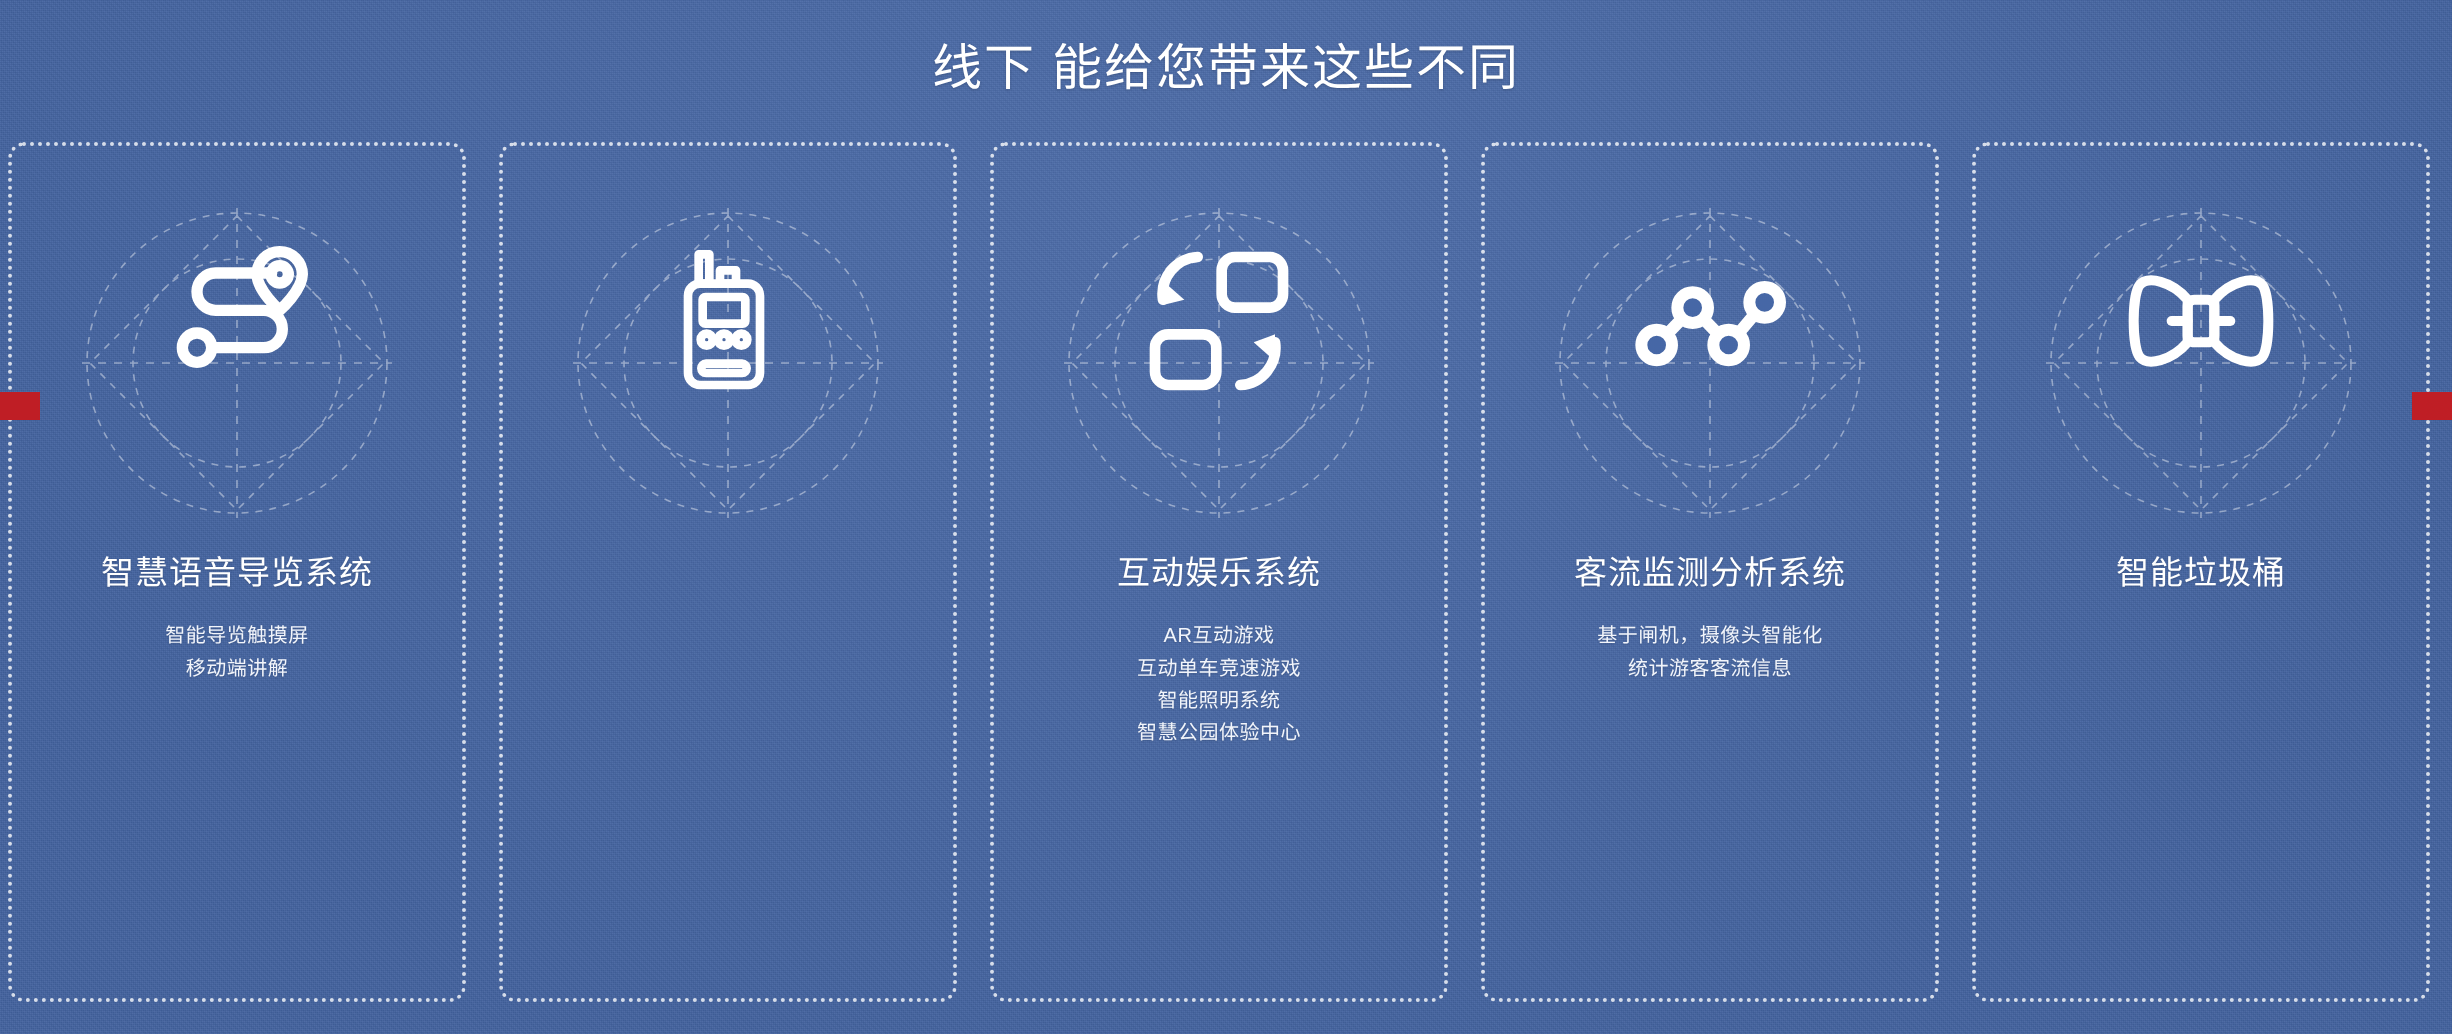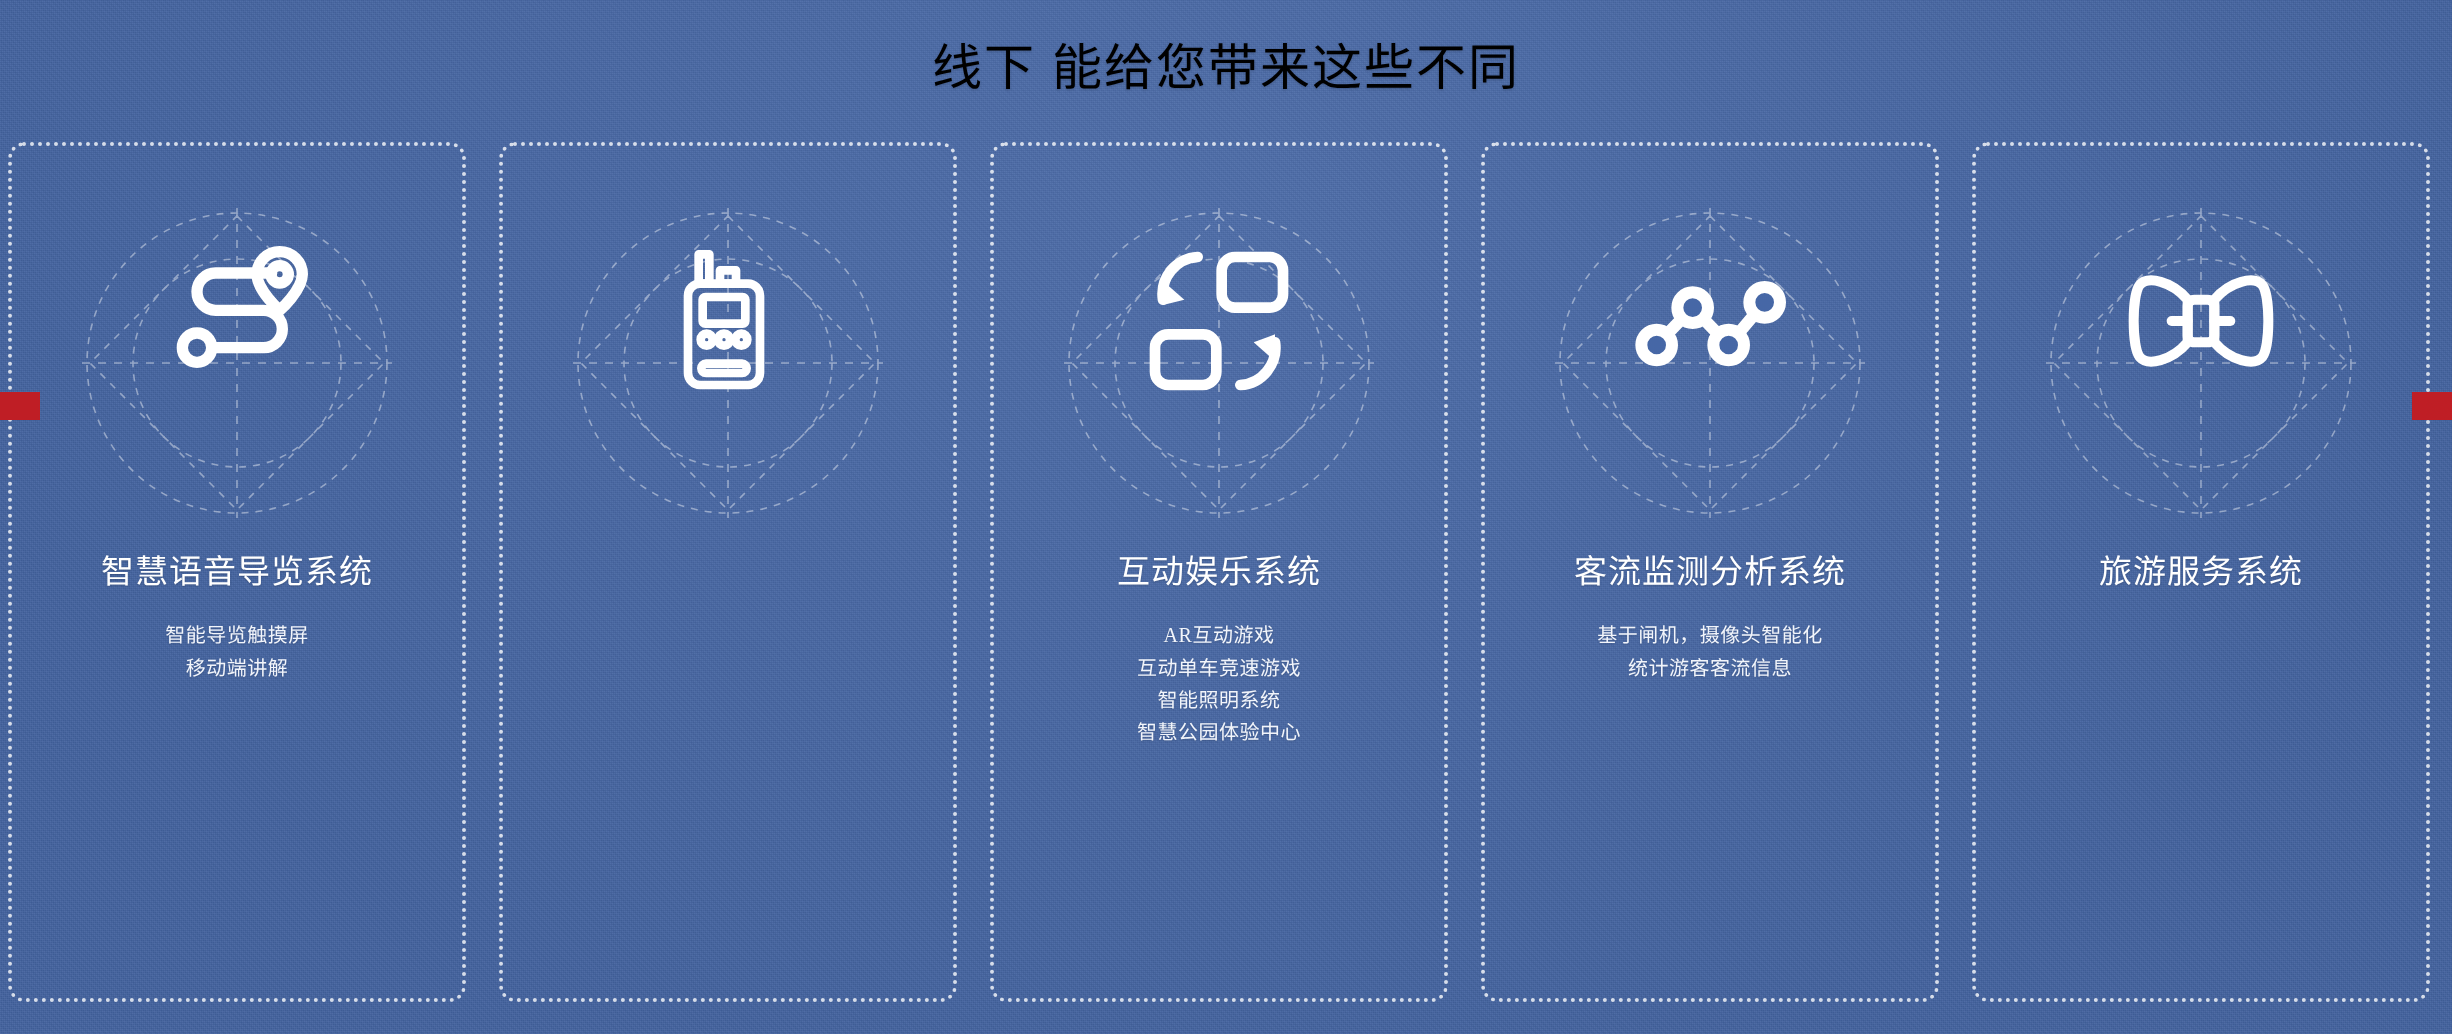--- a/index.html
+++ b/index.html
@@ -27,21 +27,21 @@
       radial-gradient(ellipse at 50% 20%, rgba(255,255,255,.05), rgba(0,0,0,.05) 75%);
     opacity:.85;
     pointer-events:none;
   }
 
   
   .page-title{
     position:absolute;
     top:38px; left:0; right:0;
     text-align:center;
-    color:#000000;
+    color:#ffffff;
     font-size:50px;
     line-height:1.2;
     font-weight:400;
     letter-spacing:2px;
     text-shadow:0 1px 3px rgba(0,0,0,.18);
     z-index:5;
   }
 
   
   .red-bar{
@@ -55,21 +55,20 @@
   .red-bar.right { right:-4px; }
 
   
   .cards{
     position:absolute;
     top:142px; left:8px; right:22px;
     height:860px;
     display:flex;
     gap:33px;
     z-index:4;
-    font-family:Liberation Serif, serif;
   }
 
   .card{
     position:relative;
     flex:1 1 0;
     border:4px dotted rgba(255,255,255,.78);
     border-radius:16px;
     overflow:hidden;
     display:flex;
     flex-direction:column;
@@ -250,16 +249,16 @@
     </div>
     <div class="icon-wrap">
       <svg viewBox="0 0 120 120" fill="none" stroke="#ffffff" stroke-width="7.5" stroke-linecap="round" stroke-linejoin="round">
         <path d="M50 44 C38 30 20 26 14 33 C8 41 8 79 14 87 C20 94 38 90 50 76 Z"></path>
         <path d="M70 44 C82 30 100 26 106 33 C112 41 112 79 106 87 C100 94 82 90 70 76 Z"></path>
         <rect x="50" y="44" width="20" height="32" rx="5"></rect>
         <line x1="38" y1="60" x2="50" y2="60"></line>
         <line x1="70" y1="60" x2="82" y2="60"></line>
       </svg>
     </div>
-    <div class="card-title">旅游服务系统</div>
+    <div class="card-title">智能垃圾桶</div>
   </div>
 
 </div>
 
 </body></html>

